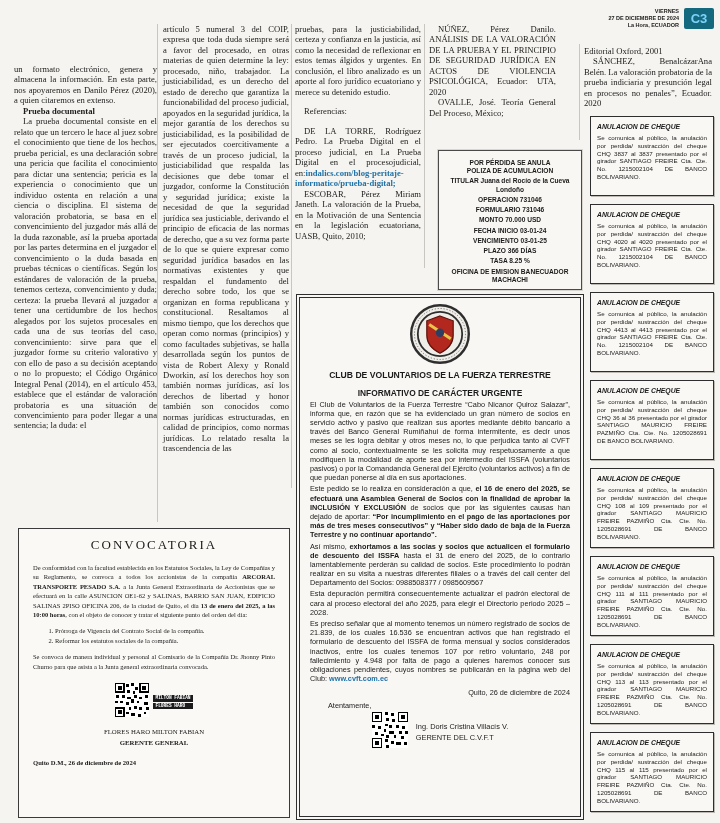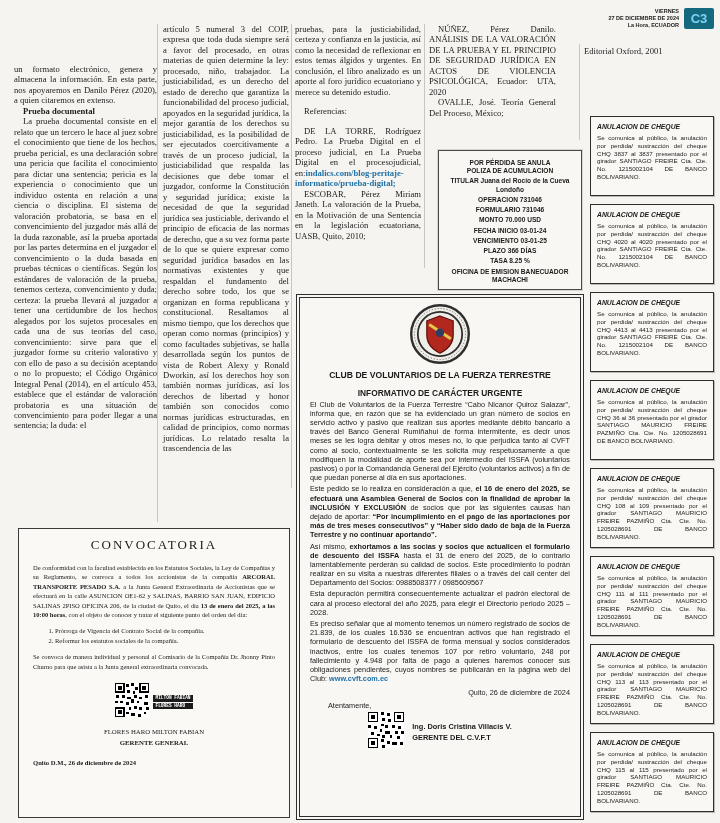--- a/index.html
+++ b/index.html
@@ -43,21 +43,21 @@
   
   .club-box{position:absolute;left:296px;top:294px;width:288px;height:526px;background:#f8f7f4;
             border:4px double #2e2e2e;box-sizing:border-box;padding:4px 10px 0;
             font-family:"Liberation Sans",sans-serif;}
   .club-head{text-align:center;font-weight:bold;font-size:8.6px;line-height:1.25;margin-top:2px;}
   .club-subhead{text-align:center;font-weight:bold;font-size:8.4px;margin:7px 0 2px;}
   .club-body p{margin:2px 0;font-size:7.3px;line-height:1.26;text-align:justify;}
   .club-date{text-align:right;font-size:7.3px;margin-top:5px;}
   .club-closing{font-size:7.3px;margin:4px 0 2px 18px;}
   .club-sign{display:flex;align-items:center;gap:8px;justify-content:center;margin-top:2px;}
-  .club-sign .who{font-size:7.4px;font-weight:bold;line-height:1.5;}
+  .club-sign .who{font-size:7.4px;font-weight:normal;line-height:1.5;}
   .emblem-wrap{display:flex;justify-content:center;margin-top:2px;}
 
   
   .convocatoria{position:absolute;left:18px;top:528px;width:272px;height:290px;background:#faf9f6;
                 border:1.5px solid #3a3a3a;box-sizing:border-box;padding:4px 14px 8px;
                 font-family:"Liberation Serif",serif;}
   .conv-title{text-align:center;font-size:13px;letter-spacing:2px;margin:4px 0 10px;font-weight:normal;}
   .conv-body{font-size:6.5px;line-height:1.45;text-align:justify;margin:0;}
   .conv-list{margin:6px 0 6px 22px;padding:0;font-size:6.5px;line-height:1.6;}
   .conv-qr-row{display:flex;justify-content:center;align-items:center;gap:4px;margin:12px 0 6px;}
@@ -102,20 +102,21 @@
     <p class="ind">ESCOBAR, Pérez Miriam Janeth. La valoración de la Prueba, en la Motivación de una Sentencia en la legislación ecuatoriana, UASB, Quito, 2010;</p>
   </div>
 
   <div class="col" style="left:429px;top:24px;width:127px;">
     <p class="ind">NÚÑEZ, Pérez Danilo. ANÁLISIS DE LA VALORACIÓN DE LA PRUEBA Y EL PRINCIPIO DE SEGURIDAD JURÍDICA EN ACTOS DE VIOLENCIA PSICOLÓGICA, Ecuador: UTA, 2020</p>
     <p class="ind">OVALLE, José. Teoría General Del Proceso, México;</p>
   </div>
 
   <div class="col" style="left:584px;top:46px;width:128px;">
     <p>Editorial Oxford, 2001</p>
+    <p class="ind">SÁNCHEZ, BenalcázarAna Belén. La valoración probatoria de la prueba indiciaria y presunción legal en procesos no penales”, Ecuador. 2020</p>
   </div>
 
   <div class="poliza">
     <div style="margin-bottom:0;">POR PÉRDIDA SE ANULA</div>
     <div style="margin-top:0;">POLIZA DE ACUMULACION</div>
     <div>TITULAR Juana del Rocío de la Cueva Londoño</div>
     <div>OPERACION 731046</div>
     <div>FORMULARIO 731046</div>
     <div>MONTO 70.000 USD</div>
     <div>FECHA INICIO 03-01-24</div>

